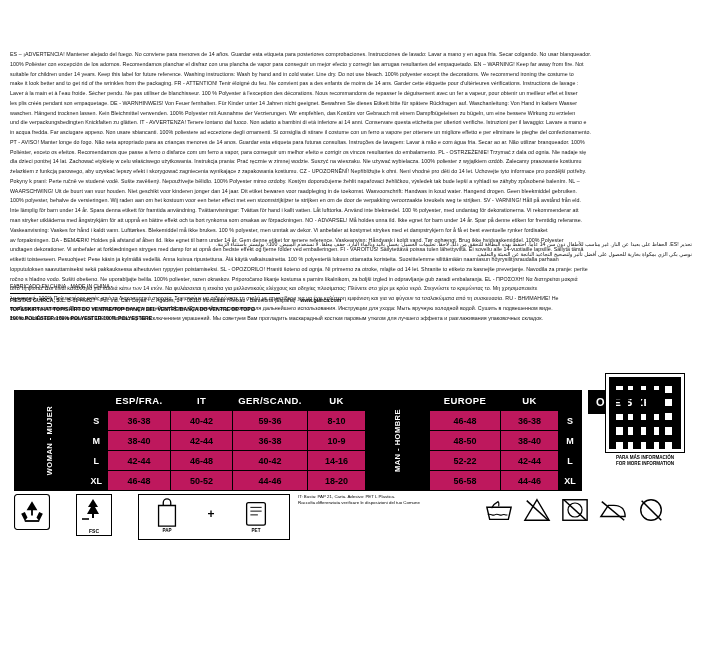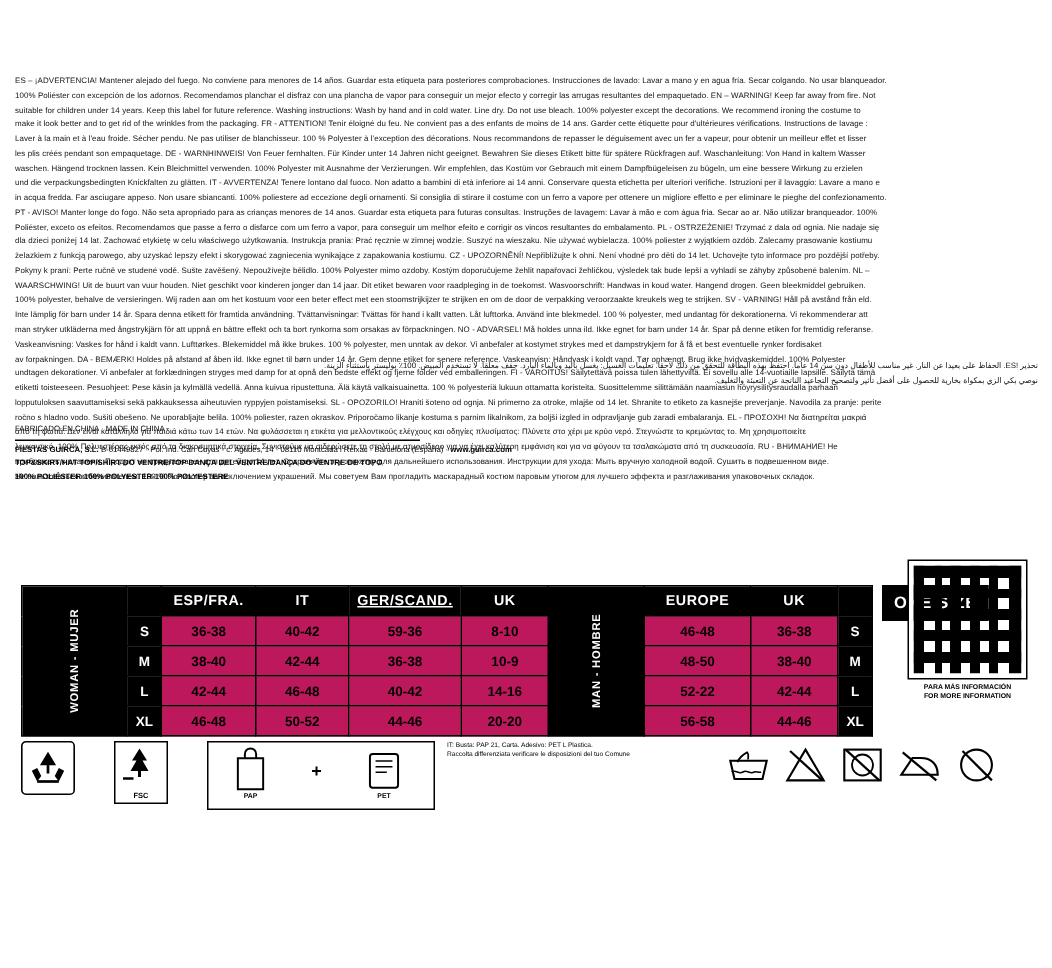--- a/index.html
+++ b/index.html
@@ -110,21 +110,21 @@
     font-size: 9.5px;
     letter-spacing: 0.4px;
   }
   .hdr-empty {
     background: #000 !important;
     border-color: #000 !important;
   }
   .szcol { width: 22px; background:#000 !important; color:#fff !important; font-size: 9px;}
   .c-esp { width: 62px; }
   .c-it  { width: 62px; margin-top: 22px; }
-  .c-ger { width: 74px; text-decoration: underline; }
+  .c-ger { width: 74px; }
   .c-uk  { width: 58px; }
   .c-eur { width: 70px; }
   .c-uk2 { width: 58px; }
 
   .onesize-wrap {
     position: absolute;
     left: 588px;
     top: 390px;
   }
   .onesize {
@@ -315,21 +315,21 @@
         <td>14-16</td>
         <td>52-22</td>
         <td>42-44</td>
         <td class="szcol">L</td>
       </tr>
       <tr>
         <td class="szcol">XL</td>
         <td>46-48</td>
         <td>50-52</td>
         <td>44-46</td>
-        <td>20-20</td>
+        <td>18-20</td>
         <td>56-58</td>
         <td>44-46</td>
         <td class="szcol">XL</td>
       </tr>
     </tbody>
       </table>
   </div>
 
   <div class="onesize-wrap">
     <div class="onesize">ONE SIZE</div>

